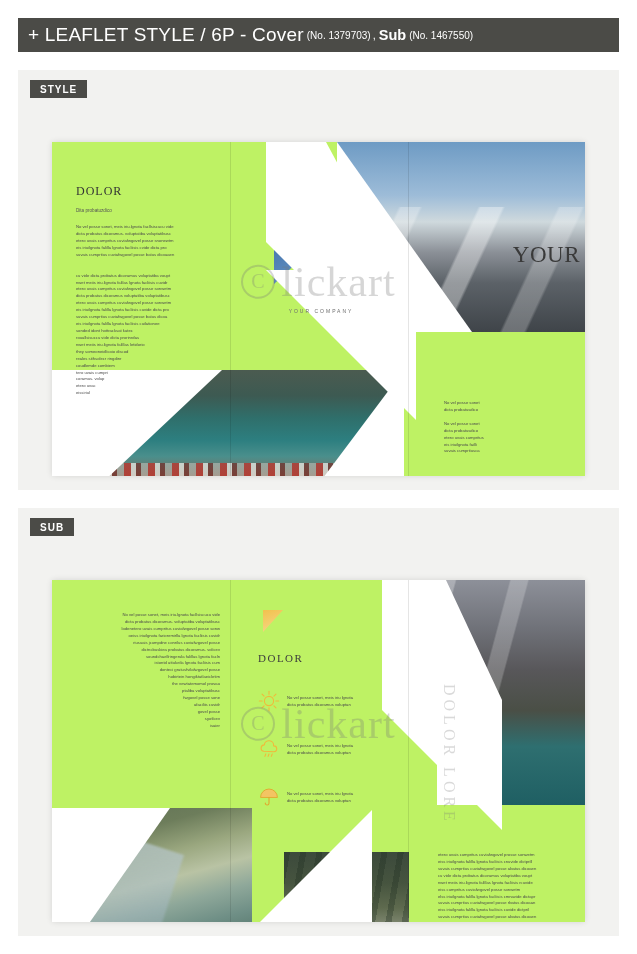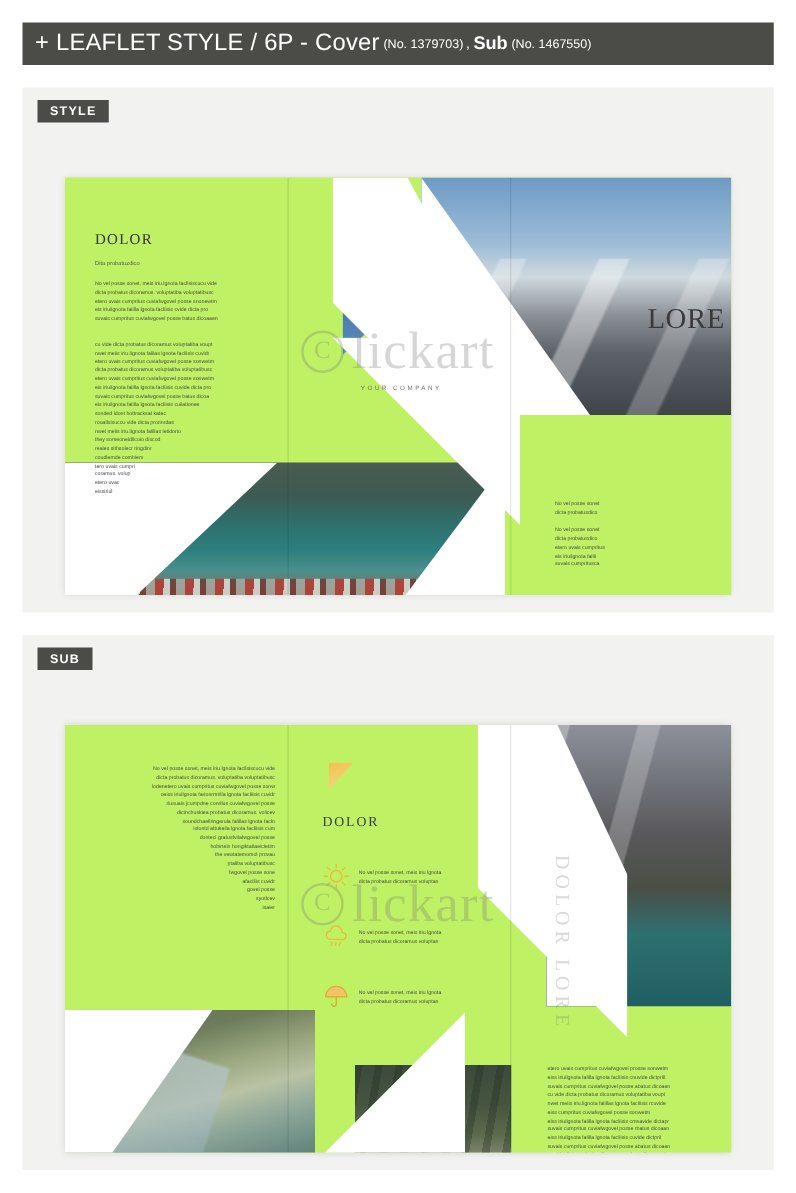--- a/index.html
+++ b/index.html
@@ -331,21 +331,21 @@
 coudlemde combiem
 tero uvais cumpri
 coramus. volup
 etero uvac
 eissiriul</div>
     </div>
 
     <div class="blk your-company" style="left:214px; top:166px; width:110px; text-align:center;">YOUR COMPANY</div>
 
     <div class="blk" style="left:370px; top:98px; width:158px;">
-      <div class="big-title">LORE</div>
+      <div class="big-title">YOUR</div>
     </div>
 
     <div class="blk body-txt" style="left:392px; top:258px; width:130px;">No vel posse sonet
 dicta probatusdico
 
 No vel posse sonet
 dicta probatusdico
 etero uvais cumpritus
 eis iriuilgnota failli
 suvais cumpritusca</div>

